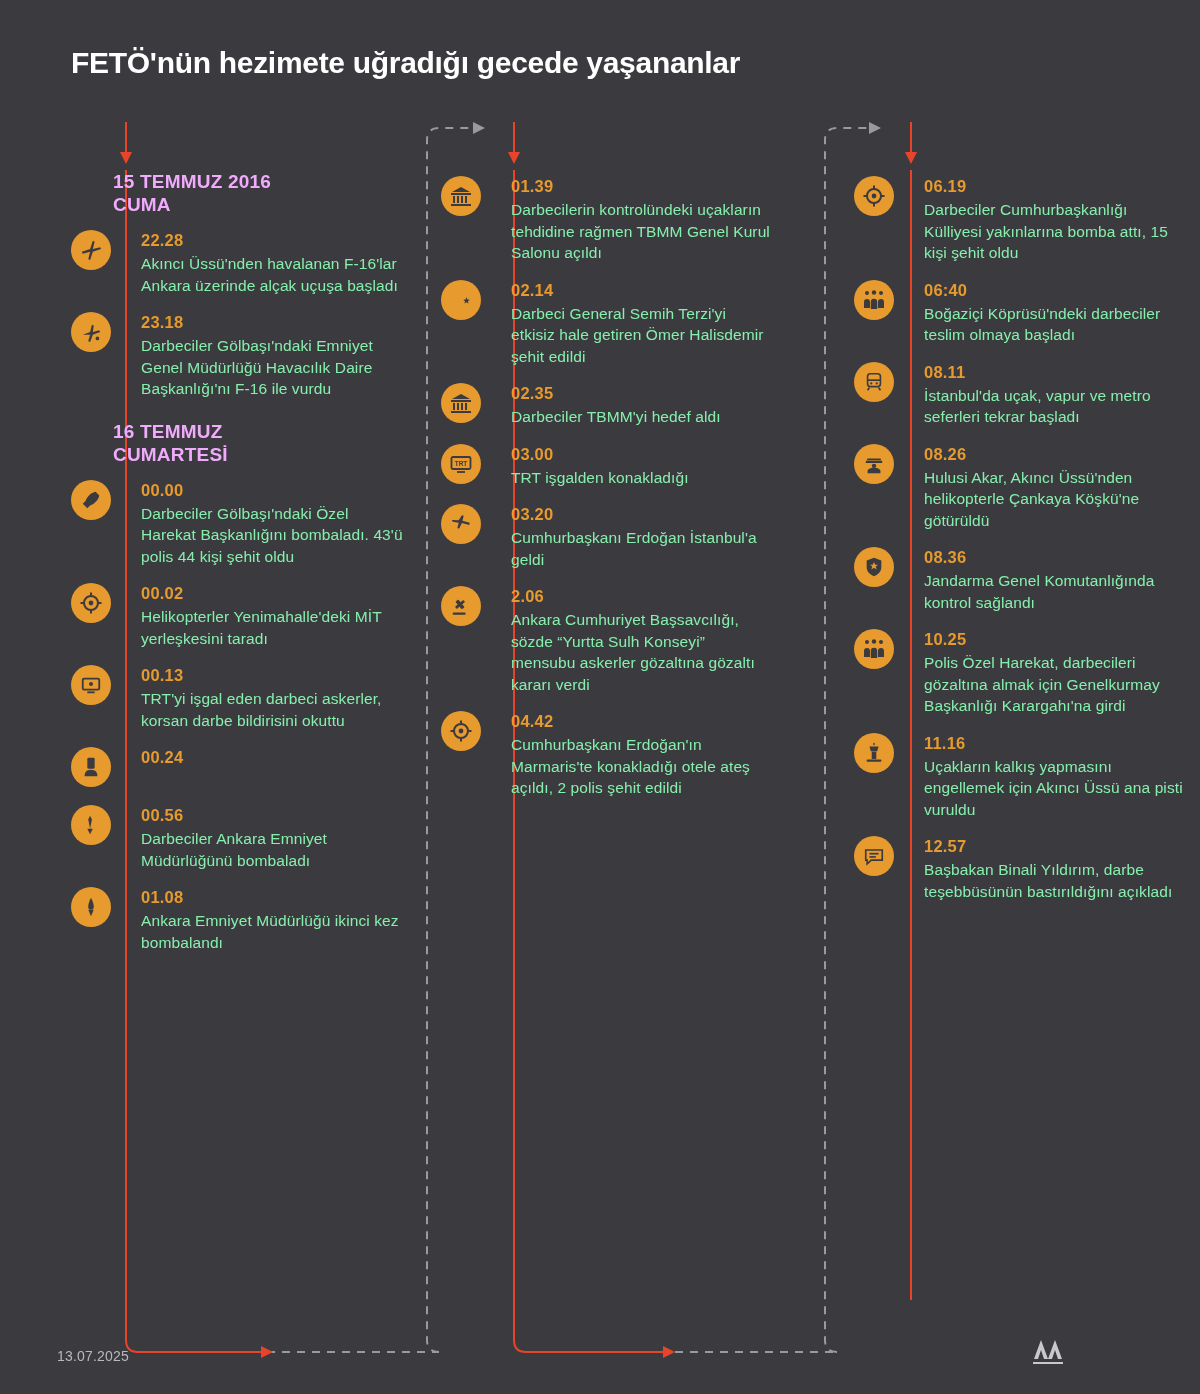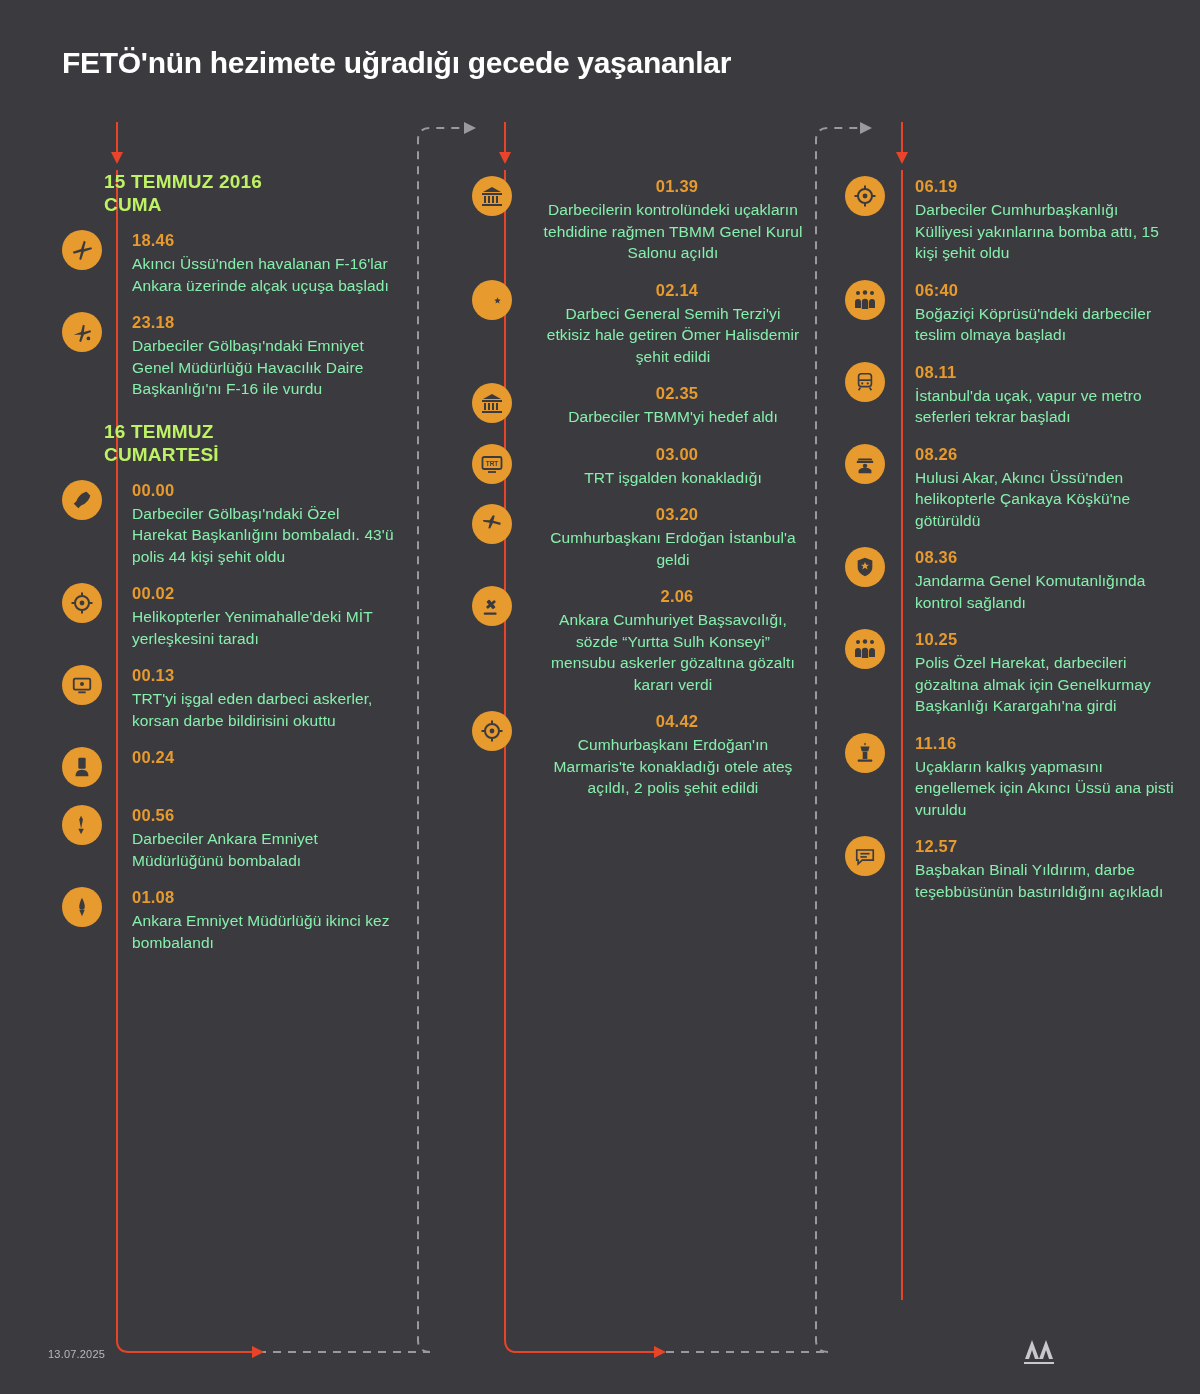--- a/index.html
+++ b/index.html
@@ -13,36 +13,37 @@
     font-family: "Liberation Sans", sans-serif;
     color: #ffffff;
     overflow: hidden;
     position: relative;
   }
   .page {
     position: relative;
     width: 1112px;
     height: 1394px;
     box-sizing: border-box;
+    margin-left: 9px;
   }
   .title {
     position: absolute;
     left: 62px;
     top: 46px;
     font-size: 30px;
     font-weight: bold;
     letter-spacing: -0.3px;
     color: #ffffff;
     white-space: nowrap;
   }
   .date-stamp {
     position: absolute;
     left: 48px;
     top: 1348px;
-    font-size: 11px;
+    font-size: 14px;
     color: #b9b9bc;
     letter-spacing: 0.2px;
   }
   .logo {
     position: absolute;
     right: 44px;
     top: 1330px;
     width: 58px;
     height: 40px;
     display: flex;
@@ -51,25 +52,25 @@
   }
   .logo svg { display:block; }
 
   
   .column {
     position: absolute;
     top: 120px;
     width: 340px;
   }
   .col1 { left: 62px; }
-  .col2 { left: 472px; text-align: center; }
+  .col2 { left: 432px; }
   .col3 { left: 845px; }
 
   .day-heading {
-    color: #bef264;
+    color: #f0abfc;
     font-weight: bold;
     font-size: 19px;
     line-height: 23px;
     letter-spacing: 0.2px;
     margin: 0 0 14px 42px;
   }
 
   .event {
     position: relative;
     padding-left: 70px;
@@ -153,21 +154,21 @@
     <div style="height:50px"></div>
     <div class="day-heading" style="white-space:pre-line">15 TEMMUZ 2016
 CUMA</div>
 
     <div class="event" style="margin-top:8px">
       <div class="badge">
         <svg width="22" height="22" viewBox="0 0 24 24" fill="#3b3b3f">
             <path d="M2 14l9-3 3-9 2 1-2 8 8-2 1 2-9 3-3 9-2-1 2-8-8 2z"></path>
           </svg>
       </div>
-      <div class="ev-time">18.46</div>
+      <div class="ev-time">22.28</div>
       <div class="ev-text">Akıncı Üssü'nden havalanan F-16'lar Ankara üzerinde alçak uçuşa başladı</div>
     </div>
 
     <div class="event">
       <div class="badge">
         <svg width="22" height="22" viewBox="0 0 24 24" fill="#3b3b3f">
             <path d="M3 15l8-3 2-8 2 1-1 7 7-2 1 2-8 3-3 8-2-1 2-7z"></path>
             <circle cx="19" cy="19" r="2"></circle>
           </svg>
       </div>

